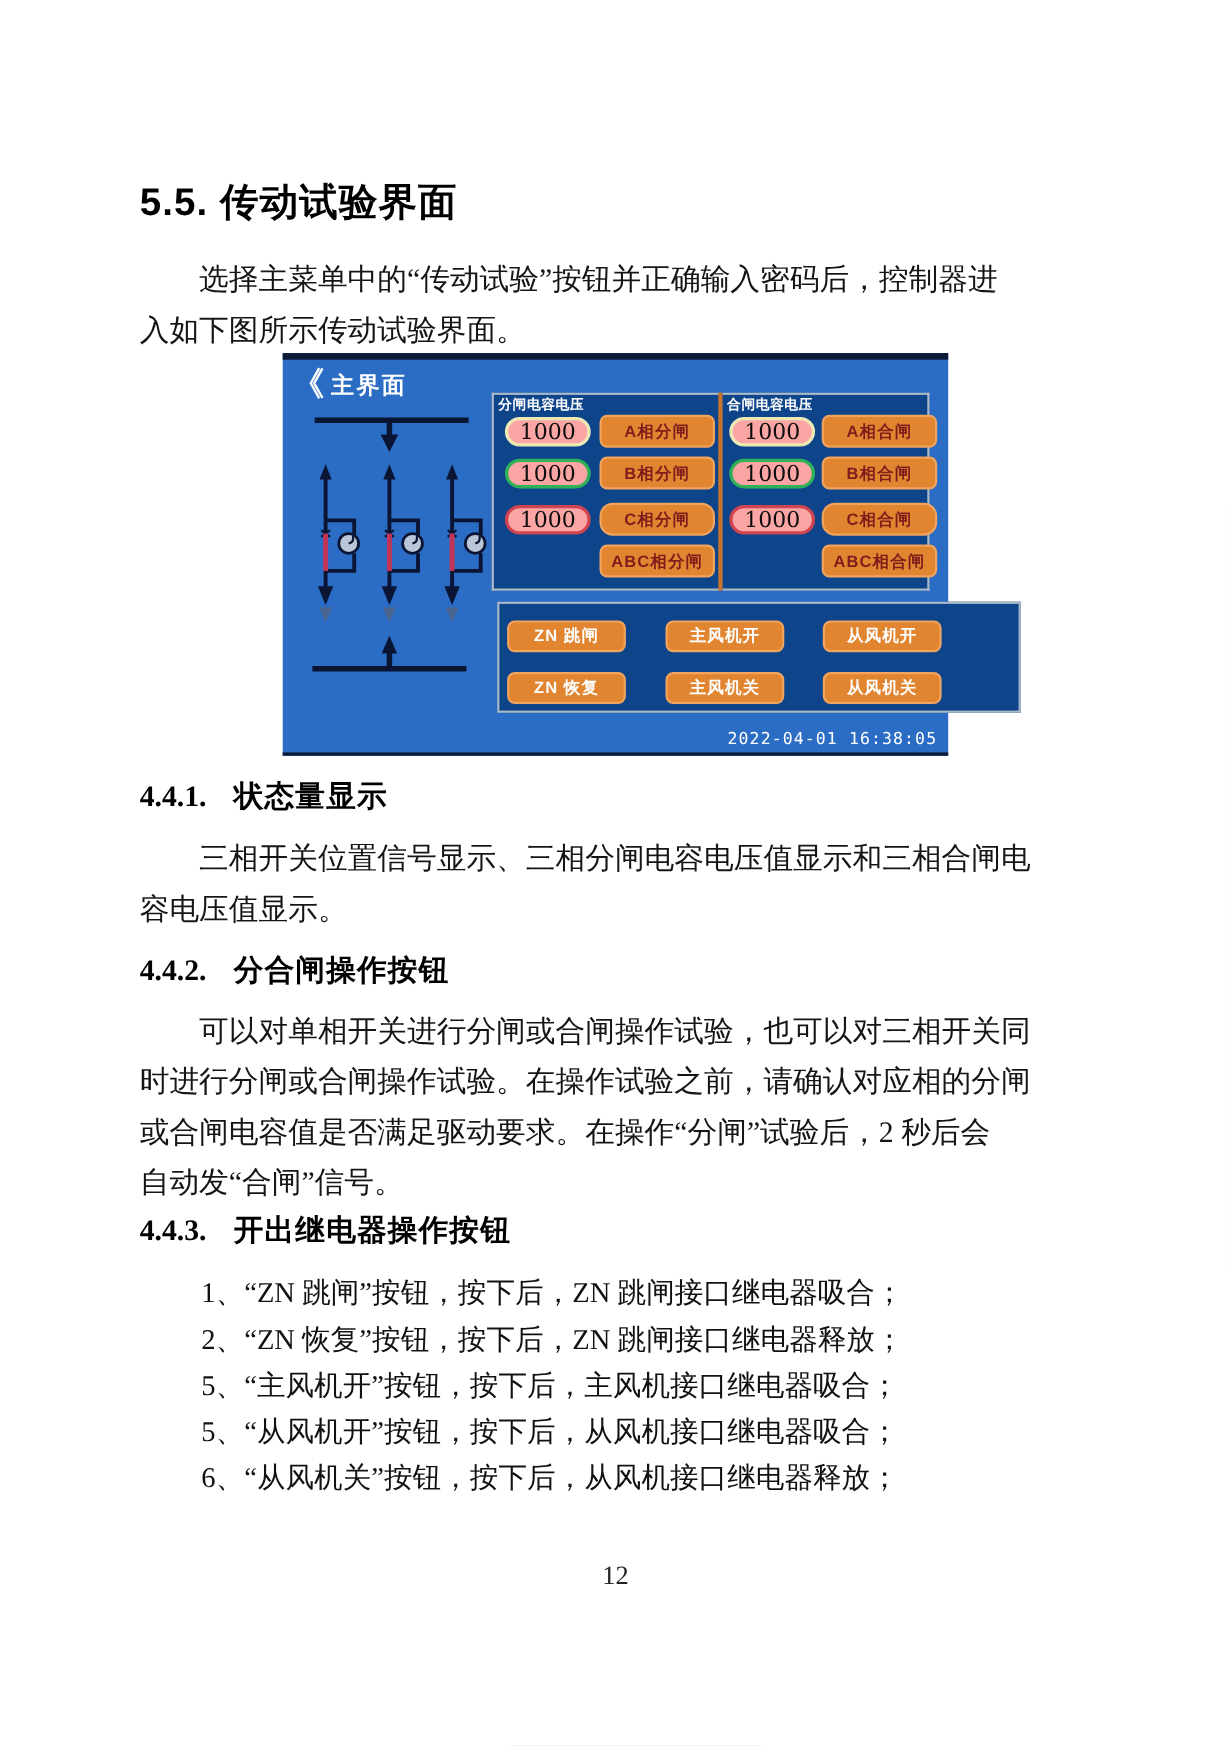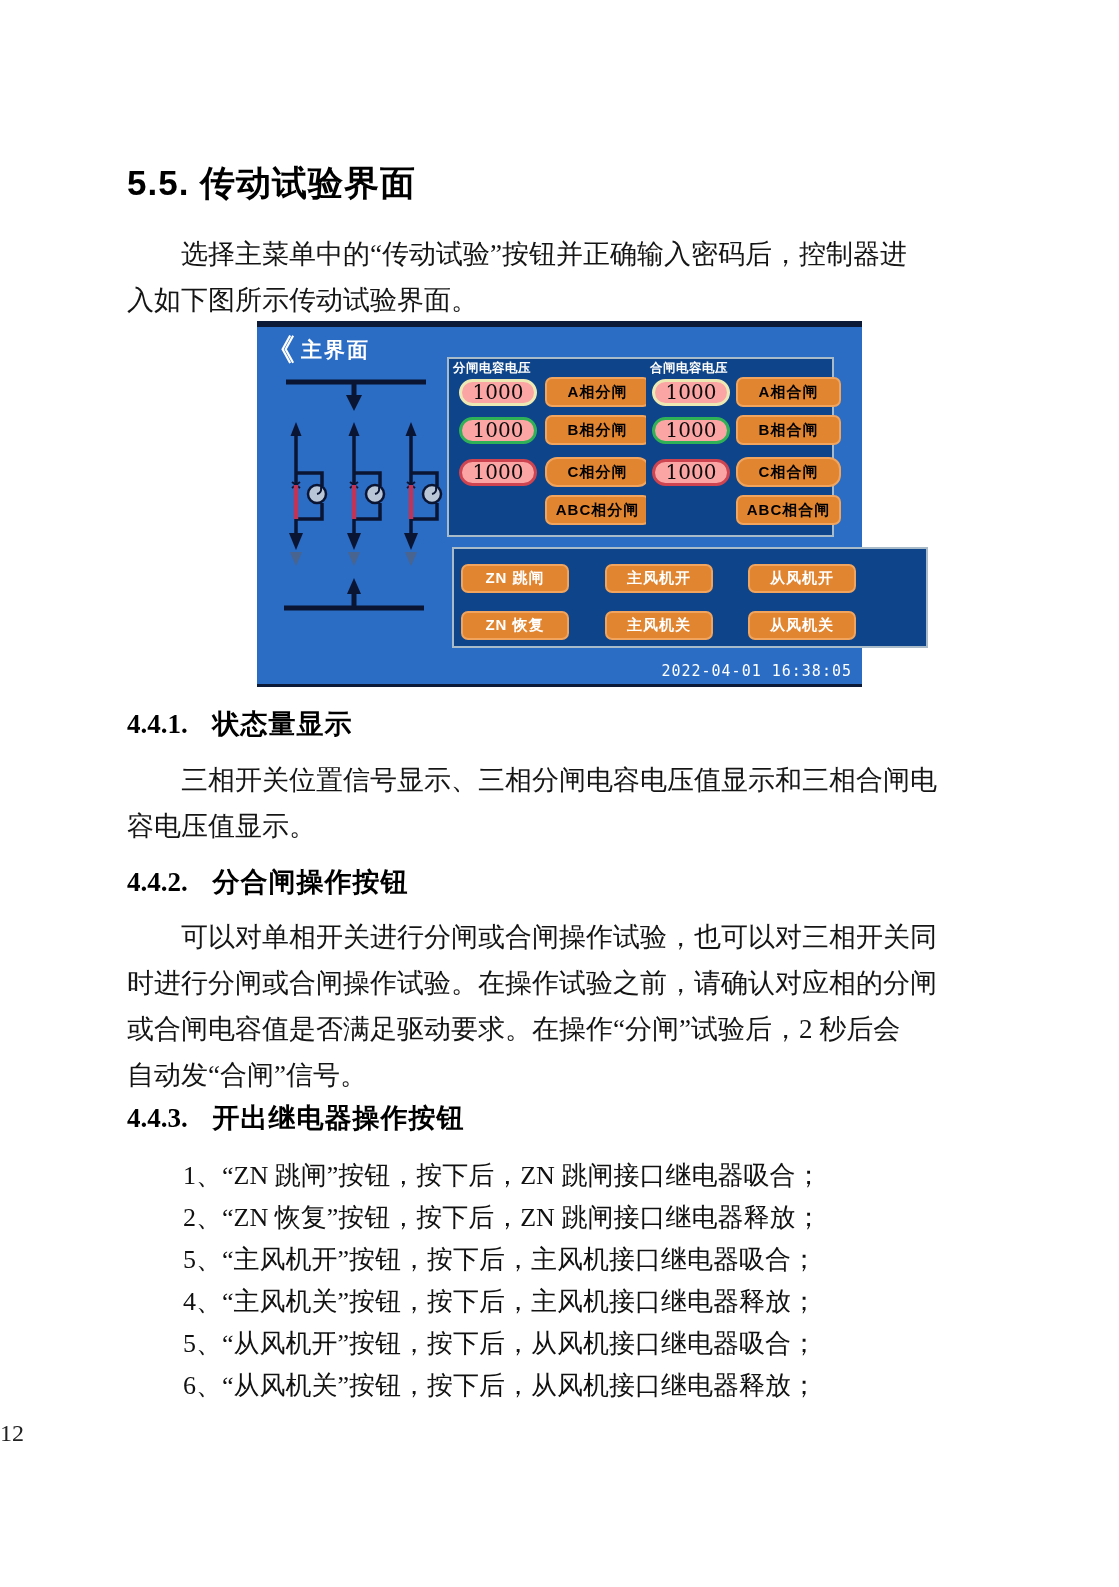--- a/index.html
+++ b/index.html
@@ -18,59 +18,59 @@
   .para { position: absolute; left: 127px; width: 868px; font-size: 27px; line-height: 46px; color: #151515; }
   .para .line { white-space: pre; }
   .para .indent { padding-left: 54px; }
   .sec-head { position: absolute; left: 127px; font-size: 27px; font-weight: bold; color: #000; }
   .sec-head .sec-num { font-family: "Liberation Serif", serif; margin-right: 18px; }
   .sec-head .sec-title { font-family: "Liberation Sans", "DejaVu Sans", sans-serif; letter-spacing: 1px; }
   .list { position: absolute; left: 183px; width: 812px; font-size: 26px; }
   .list .item { height: 42px; line-height: 42px; white-space: pre; }
   .page-num {
     position: absolute; left: 0; top: 1420px; width: 100%;
-    font-size: 24px; color: #222;
+    text-align: center; font-size: 24px; color: #222;
   }
   
   .shot {
     position: absolute; left: 257px; top: 321px; width: 605px; height: 366px;
     background: var(--screen-bg, #2b6cc5);
     border-top: 6px solid var(--dark-line, #0c1a38);
     border-bottom: 3px solid var(--dark-line, #0c1a38);
     font-family: "Liberation Sans", "DejaVu Sans", sans-serif;
   }
   .shot-diagram { position: absolute; left: 0; top: 0; width: 605px; height: 357px; pointer-events: none; }
   .back-ctrl { position: absolute; left: 8px; top: 6px; display: flex; align-items: center; cursor: pointer; }
   .back-ico { color: #fff; font-size: 30px; font-weight: bold; line-height: 34px; }
   .back-lbl { color: #fff; font-size: 21px; font-weight: bold; margin-left: 6px; letter-spacing: 2px; }
   .panel {
     position: absolute; top: 30px; height: 180px;
     background: var(--panel-bg, #0e4489);
     border: 2px solid var(--panel-border, #a9bac9);
   }
   .panel-open  { left: 190px; width: 207px; border-right: none; }
-  .panel-close { left: 389px; width: 188px; border-left: none; }
+  .panel-close { left: 400px; width: 188px; border-left: none; }
   .panel-divider { position: absolute; left: 396px; top: 30px; width: 4px; height: 180px; background: var(--divider, #c8742c); }
   .panel-title { position: absolute; left: 4px; top: 1px; color: #fff; font-size: 12.5px; font-weight: bold; letter-spacing: 0.5px; }
   .pill {
     position: absolute; width: 78px; height: 27px; border-radius: 14px;
     background: #fca5a5; border: 3px solid #ccc;
     font-family: "DejaVu Serif", "Liberation Serif", serif;
     font-size: 20px; color: #0d0d0d; text-align: center; line-height: 21px;
   }
   .ring-a { border-color: var(--ring-a, #ece9b4); }
   .ring-b { border-color: var(--ring-b, #2fb257); }
   .ring-c { border-color: var(--ring-c, #ce4450); }
   .pill-r1 { top: 20px; } .pill-r2 { top: 58px; } .pill-r3 { top: 100px; }
   .p-open .pill { left: 10px; } .p-close .pill { left: 6px; }
   .obtn {
     position: absolute; width: 105px; height: 30px;
     background: var(--button-orange, #e18531);
     border: 2px solid var(--button-border, #f0a45e);
-    border-radius: 7px; color: #000000; font-size: 15px; font-weight: bold;
+    border-radius: 7px; color: #7f1d1d; font-size: 15px; font-weight: bold;
     font-family: "Liberation Sans", "DejaVu Sans", sans-serif;
     text-align: center; cursor: pointer; padding: 0; letter-spacing: 1px;
   }
   .btn-r1 { top: 18px; } .btn-r2 { top: 56px; } .btn-r3 { top: 98px; border-radius: 12px; } .btn-r4 { top: 136px; }
   .p-open .obtn { left: 96px; } .p-close .obtn { left: 90px; }
   .relay-panel {
     position: absolute; left: 195px; top: 220px; width: 476px; height: 101px;
     background: var(--panel-bg, #0e4489);
     border: 2px solid var(--panel-border, #a9bac9);
   }
@@ -224,19 +224,18 @@
   </div>
 
   <h2 class="sec-head" style="top:1100px">
     <span class="sec-num">4.4.3.</span>
     <span class="sec-title">开出继电器操作按钮</span>
   </h2>
   <div class="list" style="top:1155px">
     <div class="item">1、“ZN 跳闸”按钮，按下后，ZN 跳闸接口继电器吸合；</div>
     <div class="item">2、“ZN 恢复”按钮，按下后，ZN 跳闸接口继电器释放；</div>
     <div class="item">5、“主风机开”按钮，按下后，主风机接口继电器吸合；</div>
-    <div class="item">4、“主风机关”按钮，按下后，主风机接口继电器释放；</div>
     <div class="item">5、“从风机开”按钮，按下后，从风机接口继电器吸合；</div>
     <div class="item">6、“从风机关”按钮，按下后，从风机接口继电器释放；</div>
   </div>
 
   <div class="page-num">12</div>
 </div>
 
 </body></html>

